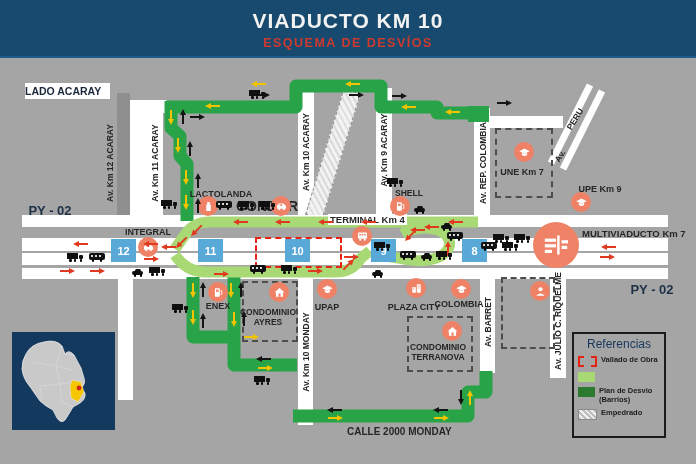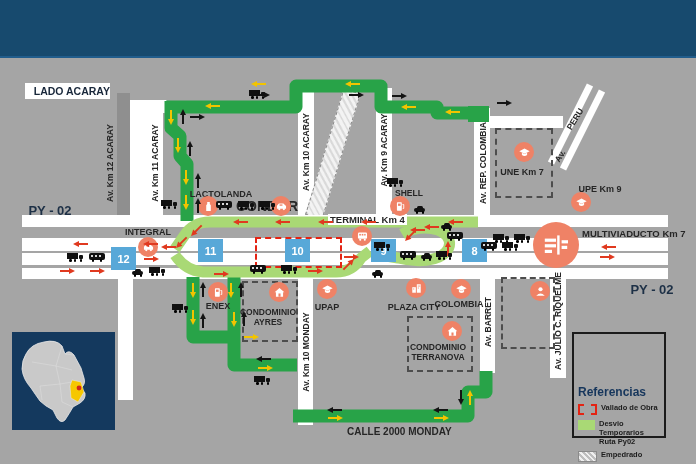--- a/index.html
+++ b/index.html
@@ -24,25 +24,25 @@
   .vlbl { font-size:8.5px; font-weight:bold; color:#262626; white-space:nowrap;
           transform:translate(-50%,-50%) rotate(-90deg); }
   .dlbl { transform:translate(-50%,-50%) rotate(-58deg); }
   .onroad { background:#fff; padding:0 2px; }
   .poi { border-radius:50%; background:#ef8266; display:flex; align-items:center; justify-content:center;
          transform:translate(-50%,-50%); width:20px; height:20px; }
   .poi.big { width:46px; height:46px; }
   .poi svg { width:13px; height:13px; }
   .poi.big svg { width:32px; height:32px; }
   .dbox { border:2px dashed #4d4d4d; background:transparent; }
-  .abox { background:#fff; display:flex; align-items:center; justify-content:flex-end;
+  .abox { background:#fff; display:flex; align-items:center; justify-content:flex-start;
           font-weight:bold; color:#18273a; }
   .legend { left:572px; top:274px; width:94px; height:106px; background:#a5a5a5;
             border:2px solid #1b1b1b; box-sizing:border-box; padding:3px 4px; }
-  .lg-title { text-align:left; font-size:12px; font-weight:bold; color:#16365c;margin-top:48px; }
+  .lg-title { text-align:center; font-size:12px; font-weight:normal; color:#16365c; }
   .lg-row { display:flex; align-items:flex-start; gap:4px; margin-top:4px; }
   .lg-sw { flex:0 0 auto; margin-top:1px; }
   .lg-txt { font-size:7.5px; font-weight:bold; color:#1c1c1c; line-height:1.2; }
   .sw-red { width:15px; height:7px; border:2px dashed #e42313; }
   .sw-lg { width:17px; height:10px; background:#a9d975; }
   .sw-dg { width:17px; height:10px; background:#2c7a2f; }
   .sw-emp { width:17px; height:9px; background:repeating-linear-gradient(45deg,#bdbdbd 0 2px,#efefef 2px 4px);
             border:1px solid #8a8a8a; }
   .arr { position:absolute; width:16px; height:6px; pointer-events:none; }
   .arr i { position:absolute; display:block; }
@@ -51,20 +51,22 @@
   .veh { position:absolute; width:18px; height:11px; pointer-events:none; }
   .veh i { position:absolute; display:block; }
   .veh .wh { top:7px; width:2.6px; height:2.6px; border-radius:50%; background:#000; }
   .inset { background:#14395e; }
 </style>
 </head>
 <body>
 
 <div class="stage">
   <div class="header">
+    <div class="title">VIADUCTO KM 10</div>
+    <div class="subtitle">ESQUEMA DE DESVÍOS</div>
   </div>
 
   <div class="map">
 
     <div class="road dark" style="left:117px;top:35px;width:13px;height:123px"></div>
     <div class="road" style="left:130px;top:42px;width:17px;height:116px"></div>
     <div class="road" style="left:130px;top:42px;width:37px;height:13px"></div>
     <div class="road" style="left:147px;top:55px;width:16px;height:103px"></div>
     <div class="road" style="left:298px;top:30px;width:16px;height:128px"></div>
     <div class="road" style="left:376px;top:30px;width:16px;height:128px"></div>
@@ -95,21 +97,21 @@
       <rect x="468" y="106" width="21" height="16" fill="#28a348"></rect>
       <g stroke="#a9d975" stroke-width="11" fill="none" stroke-linejoin="round">
         <path d="M 478 222 H 210 C 196 222 189 228 184 236 L 175 249"></path>
         <path d="M 175 255 C 181 264 190 271 203 272 H 336 C 349 272 356 266 361 258 L 370 251"></path>
         <path d="M 374 254 L 398 258 C 418 263 438 261 446 252 C 453 244 449 234 438 230 C 426 226 412 228 402 234"></path>
       </g>
     </svg>
 
     <div class="workzone" style="left:255px;top:179px;width:83px;height:27px"></div>
 
-    <div class="km" style="left:111px;top:189px">12</div>
+    <div class="km" style="left:111px;top:181px">12</div>
     <div class="km" style="left:198px;top:181px">11</div>
     <div class="km" style="left:285px;top:181px">10</div>
     <div class="km" style="left:371px;top:181px">9</div>
     <div class="km" style="left:462px;top:181px">8</div>
 
     <div class="dbox" style="left:242px;top:223px;width:52px;height:57px"></div>
     <div class="dbox" style="left:407px;top:258px;width:62px;height:52px"></div>
     <div class="dbox" style="left:501px;top:219px;width:50px;height:68px"></div>
     <div class="dbox" style="left:495px;top:70px;width:54px;height:66px"></div>
 
@@ -681,21 +683,24 @@
       </div>
 
     <div class="legend">
       <div class="lg-title">Referencias</div>
       <div class="lg-row">
         <span class="lg-sw sw-red"></span>
         <span class="lg-txt">Vallado de Obra</span>
       </div>
       <div class="lg-row">
         <span class="lg-sw sw-lg"></span>
-        <span class="lg-txt">Desvio Temporarios Ruta Py02</span>
+      </div>
+      <div class="lg-row">
+        <span class="lg-sw sw-dg"></span>
+        <span class="lg-txt">Plan de Desvio (Barrios)</span>
       </div>
       <div class="lg-row">
         <span class="lg-sw sw-emp"></span>
         <span class="lg-txt">Empedrado</span>
       </div>
     </div>
 
     <svg class="inset" viewBox="0 0 103 98" style="left:12px;top:274px;width:103px;height:98px">
       <path d="M14 22 Q19 12 32 10 Q44 7 50 14 L53 22 Q57 17 62 23 L69 36 L72 46 Q74 52 69 56 L73 61 Q74 67 68 71 L61 75 Q57 82 53 88 Q49 92 45 86 L41 78 Q33 74 28 69 Q23 62 19 56 Q11 47 10 37 Q10 28 14 22 Z" fill="#c9c9c9" stroke="#e8e8e8" stroke-width="0.8"></path>
       <path d="M50 14 L44 34 M44 34 L20 30 M44 34 L48 52 M48 52 L28 54 M48 52 L60 50 M28 54 L30 68 M48 52 L50 70 M50 70 L61 75 M53 22 L62 23 M44 34 L60 38" stroke="#dcdcdc" stroke-width="0.6" fill="none"></path>

